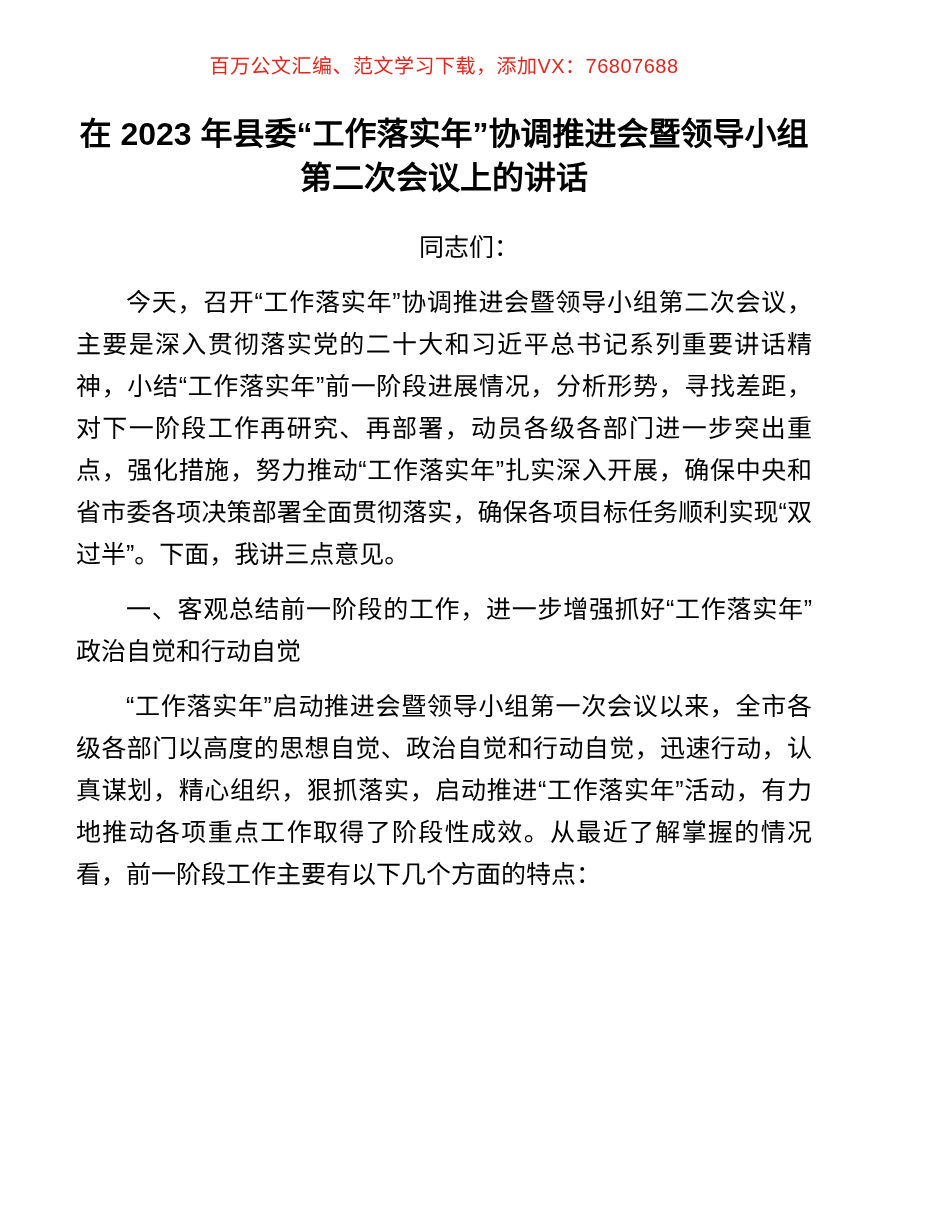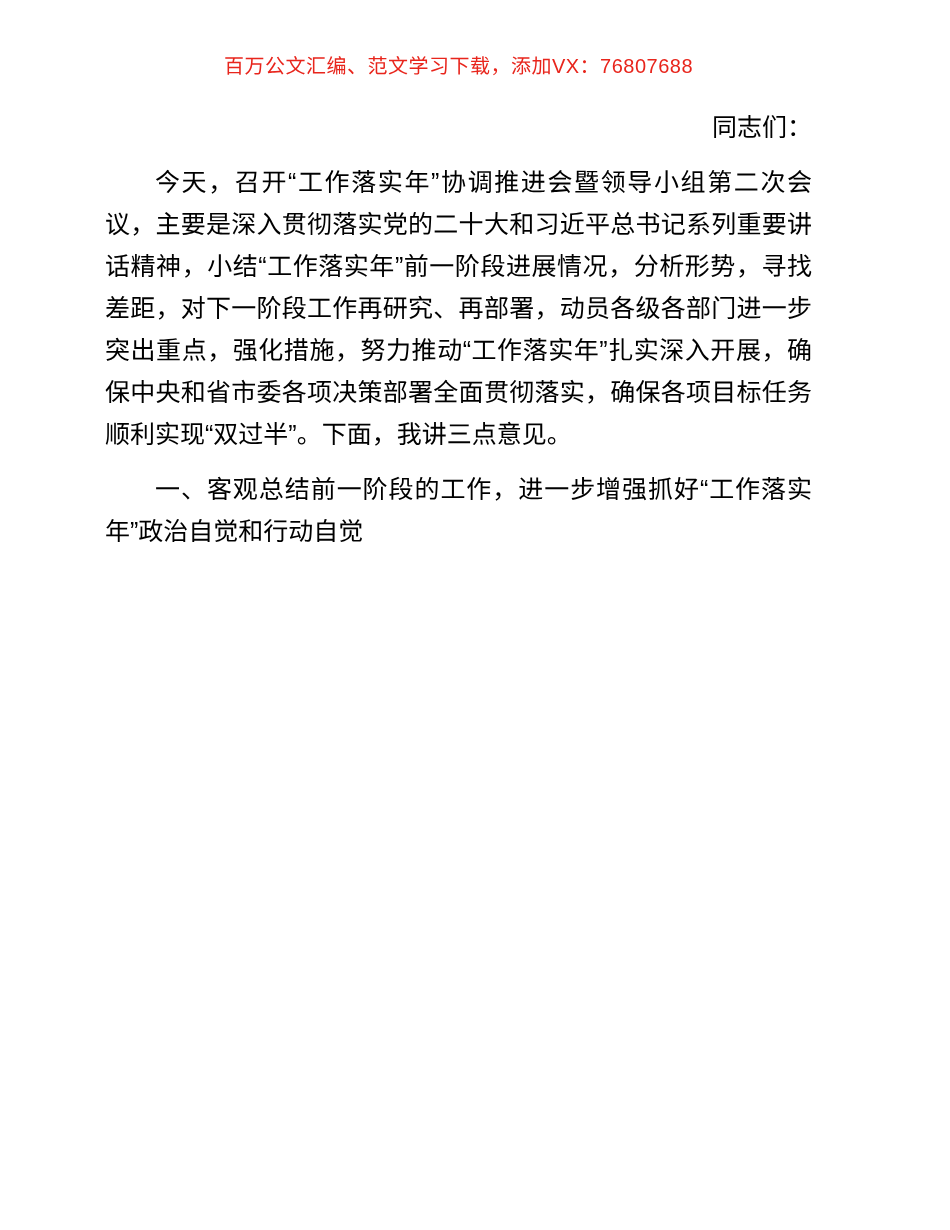--- a/index.html
+++ b/index.html
@@ -11,21 +11,21 @@
     width: 950px;
     height: 1230px;
     overflow: hidden;
     font-family: "Liberation Sans", sans-serif;
     color: #111111;
   }
   .page {
     box-sizing: border-box;
     width: 950px;
     height: 1230px;
-    padding: 53px 138px 40px 105px;
+    padding: 53px 138px 40px 76px;
     background: #ffffff;
   }
   .notice {
     text-align: center;
     font-size: 20px;
     line-height: 27px;
     color: #e8251c;
     letter-spacing: 0.5px;
   }
   .doc-title {
@@ -43,34 +43,36 @@
     color: #000000;
   }
   .doc-body p {
     margin: 13px 0;
     text-indent: 2em;
     text-align: justify;
     text-justify: inter-ideograph;
     word-break: break-all;
   }
   .doc-body p.salutation {
-    text-align: right;
+    text-align: center;
   }
 </style>
 </head>
 <body>
 
 <div class="page">
 
   <div class="notice" style="color: rgb(232, 37, 28);">百万公文汇编、范文学习下载，添加VX：76807688</div>
 
+  <h1 class="doc-title">在 2023 年县委“工作落实年”协调推进会暨领导小组第二次会议上的讲话</h1>
 
   <div class="doc-body">
     <p class="salutation">同志们：</p>
 
     <p>今天，召开“工作落实年”协调推进会暨领导小组第二次会议，主要是深入贯彻落实党的二十大和习近平总书记系列重要讲话精神，小结“工作落实年”前一阶段进展情况，分析形势，寻找差距，对下一阶段工作再研究、再部署，动员各级各部门进一步突出重点，强化措施，努力推动“工作落实年”扎实深入开展，确保中央和省市委各项决策部署全面贯彻落实，确保各项目标任务顺利实现“双过半”。下面，我讲三点意见。</p>
 
     <p>一、客观总结前一阶段的工作，进一步增强抓好“工作落实年”政治自觉和行动自觉</p>
 
+    <p>“工作落实年”启动推进会暨领导小组第一次会议以来，全市各级各部门以高度的思想自觉、政治自觉和行动自觉，迅速行动，认真谋划，精心组织，狠抓落实，启动推进“工作落实年”活动，有力地推动各项重点工作取得了阶段性成效。从最近了解掌握的情况看，前一阶段工作主要有以下几个方面的特点：</p>
 
   </div>
 
 </div>
 
 </body></html>

